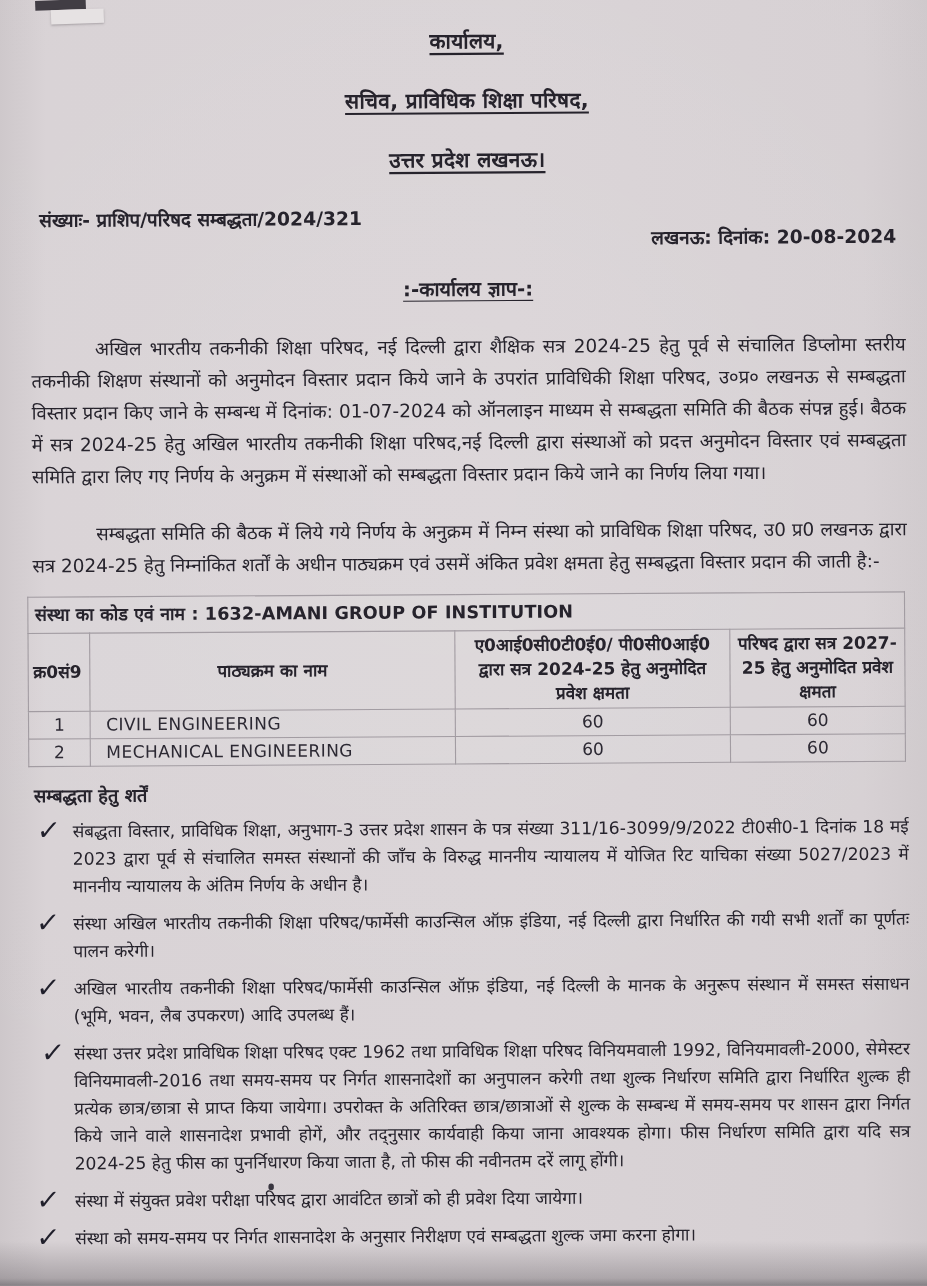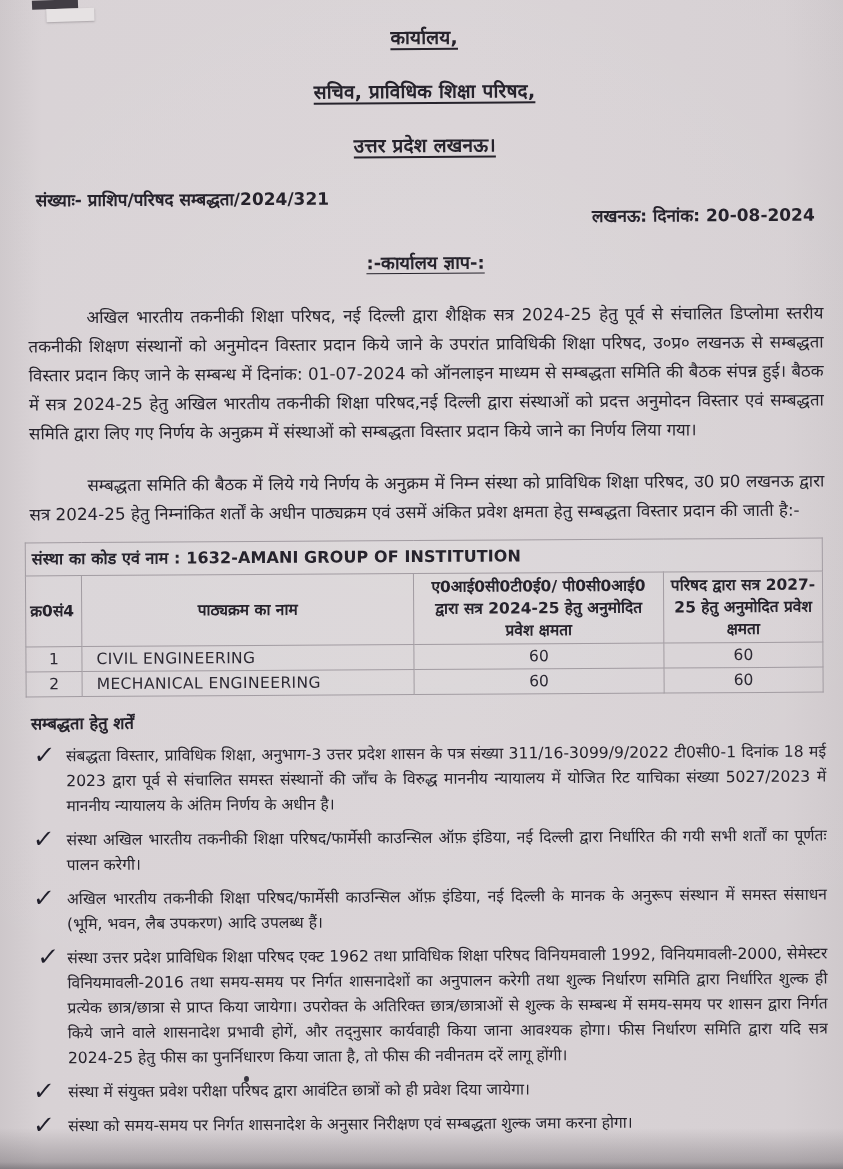--- a/index.html
+++ b/index.html
@@ -162,21 +162,21 @@
         <col class="col-sno">
           <col class="col-name">
           <col class="col-aicte">
           <col class="col-board">
       </colgroup>
       <tbody>
         <tr>
           <td class="inst-cell" colspan="4">संस्था का कोड एवं नाम : 1632-AMANI GROUP OF INSTITUTION</td>
         </tr>
         <tr>
-          <th class="head-cell sno">क्र0सं4</th>
+          <th class="head-cell sno">क्र0सं9</th>
           <th class="head-cell center">पाठ्यक्रम का नाम</th>
           <th class="head-cell center">ए0आई0सी0टी0ई0/ पी0सी0आई0 द्वारा सत्र 2024-25 हेतु अनुमोदित प्रवेश क्षमता</th>
           <th class="head-cell center">परिषद द्वारा सत्र 2027-25 हेतु अनुमोदित प्रवेश क्षमता</th>
         </tr>
         <tr>
           <td class="data-cell sno">1</td>
           <td class="data-cell course">CIVIL ENGINEERING</td>
           <td class="data-cell num">60</td>
           <td class="data-cell num">60</td>
         </tr>

